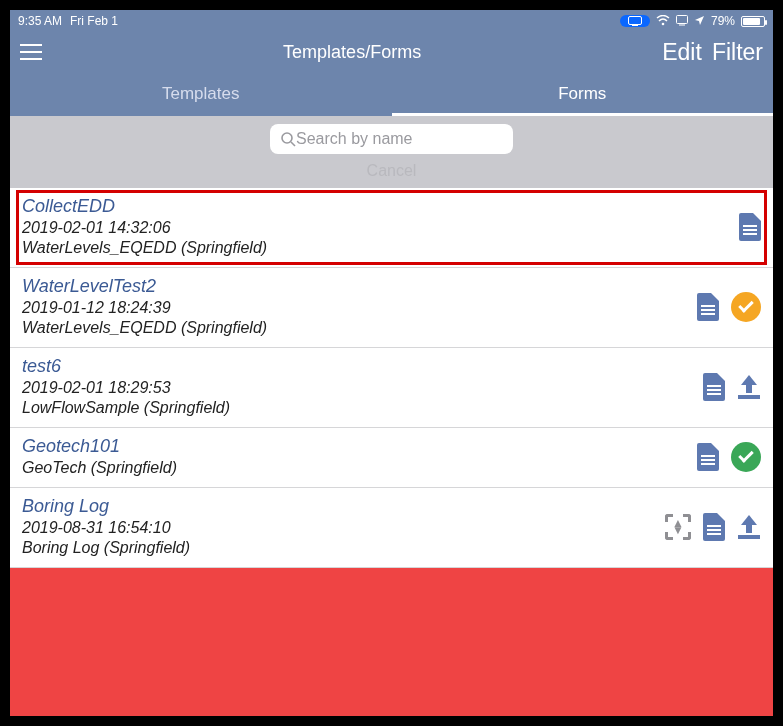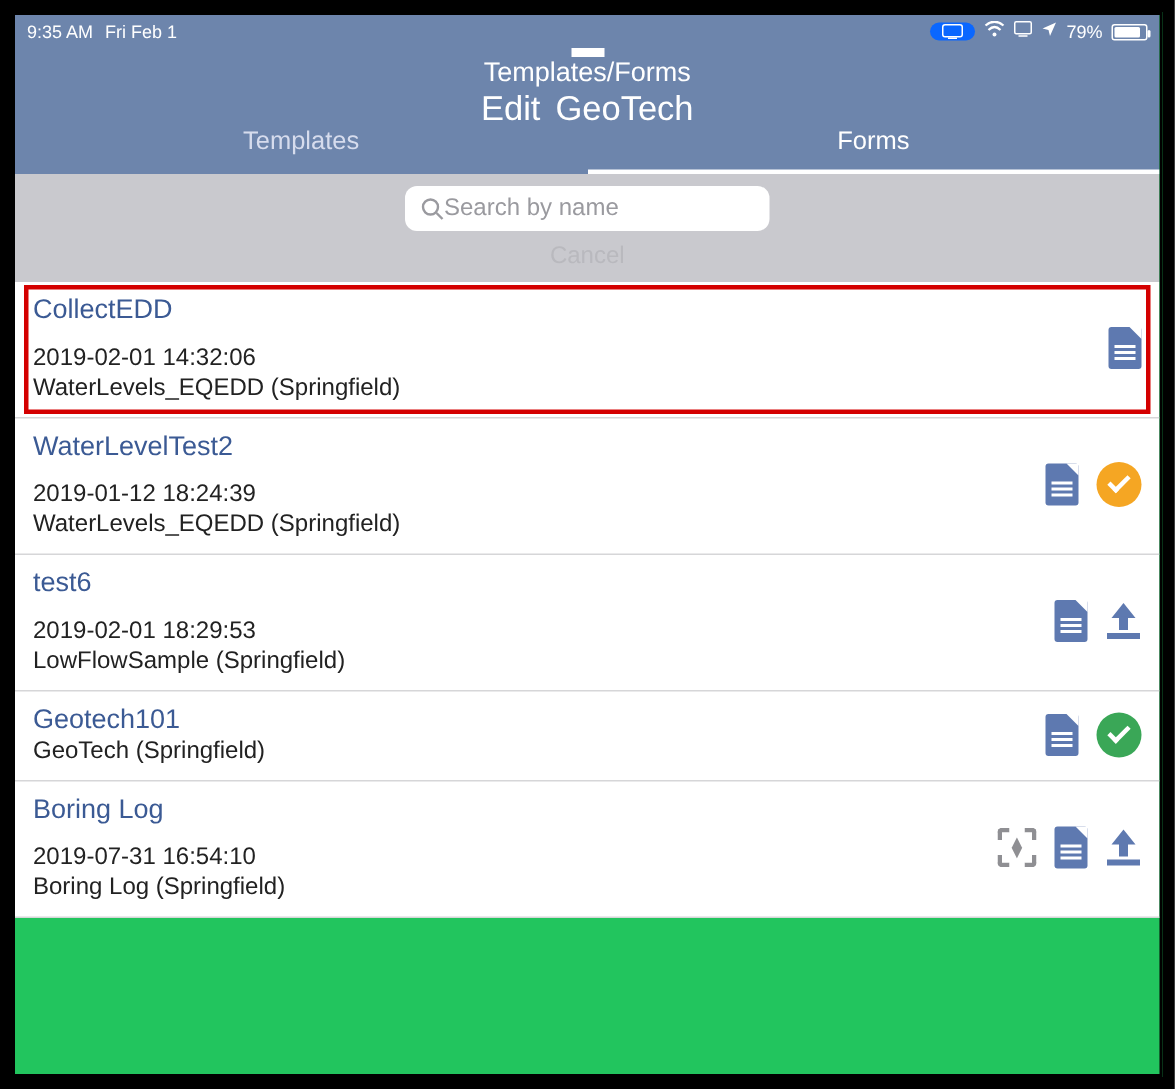--- a/index.html
+++ b/index.html
@@ -1,43 +1,43 @@
 <!DOCTYPE html>
 <html><head>
 <meta charset="utf-8">
 <style>
   * { box-sizing: border-box; margin: 0; padding: 0; }
   html, body { width: 783px; height: 726px; font-family: -apple-system, Helvetica, Arial, sans-serif; background:#000; }
-  .frame { position:absolute; left:8px; top:8px; width:767px; height:710px; background:#22c55e; border:2px solid #000; overflow:hidden; }
+  .frame { position:absolute; left:8px; top:8px; width:767px; height:710px; background:#ef4444; border:2px solid #000; overflow:hidden; }
   .statusbar { height:22px; background:#6d85ac; color:#fff; display:flex; align-items:center; font-size:12px; padding:0 8px; }
   .statusbar .sb-left { flex:0 0 auto; display:flex; gap:8px; }
   .statusbar .sb-right { flex:1; display:flex; justify-content:flex-end; align-items:center; gap:6px; }
   .pill { background:#0a67ff; border-radius:10px; padding:1px 8px; color:#fff; display:inline-flex; align-items:center; }
   .battery { width:24px; height:11px; border:1px solid #fff; border-radius:2px; position:relative; }
   .battery::after { content:""; position:absolute; right:-3px; top:3px; width:2px; height:5px; background:#fff; border-radius:1px;}
   .battery .fill { position:absolute; left:1px; top:1px; bottom:1px; width:78%; background:#fff; border-radius:1px;}
-  .navbar { height:40px; background:#6d85ac; color:#fff; display:flex; align-items:center; padding:0 10px;flex-direction:column; }
+  .navbar { height:40px; background:#6d85ac; color:#fff; display:flex; align-items:center; padding:0 10px; }
   .navbar .title { flex:1; text-align:center; font-size:18px; font-weight:500; }
   .navbar .right { display:flex; gap:10px; font-size:23px; }
   .hamburger { width:22px; height:16px; display:flex; flex-direction:column; justify-content:space-between; }
   .hamburger span { display:block; height:2px; background:#fff; }
   .tabs { height:44px; background:#6d85ac; display:flex; }
   .tab { flex:1; display:flex; align-items:center; justify-content:center; color:#d6dced; font-size:17px; cursor:pointer; position:relative;}
   .tab.active { color:#fff; }
   .tab.active::after { content:""; position:absolute; left:0; right:0; bottom:0; height:3px; background:#fff; }
   .searchbar { background:#c9c9ce; padding:8px 10px; display:flex; align-items:center; gap:8px;flex-direction:column; }
   .searchfield { flex:1; background:#fff; border-radius:8px; display:flex; align-items:center; padding:6px 10px; height:34px; }
   .searchfield input { border:none; outline:none; flex:1; font-size:16px; color:#333; background:transparent; }
   .searchfield input::placeholder { color:#9a9a9f; }
   .searchcancel { color:#b9b9be; font-size:16px; }
-  .list { background:#fff; }
+  .list { background:#fff;font-style:italic; }
   .row { border-bottom:1px solid #d6d6d8; padding:8px 12px 10px 12px; display:flex; align-items:center; gap:10px; position:relative;}
   .row .info { flex:1; }
   .row .title { color:#3b5a94; font-size:18px; }
-  .row .ts { color:#222; font-size:16px; margin-top:13px; }
+  .row .ts { color:#222; font-size:16px; margin-top:2px; }
   .row .sub { color:#222; font-size:16px; margin-top:2px; }
   .row .icons { display:flex; align-items:center; gap:12px; }
   .highlight { position:absolute; left:6px; right:6px; top:2px; bottom:2px; border:3px solid #d40000; pointer-events:none;}
   
   .doc-icon { width:22px; height:28px; background:#5e79b0; position:relative; border-radius:2px; }
   .doc-icon::before { content:""; position:absolute; right:0; top:0; width:0; height:0; border-left:8px solid transparent; border-top:8px solid #fff; }
   .doc-icon::after { content:""; position:absolute; left:4px; right:4px; top:12px; height:2px; background:#fff; box-shadow:0 4px 0 #fff, 0 8px 0 #fff; }
   .circle { width:30px; height:30px; border-radius:50%; display:flex; align-items:center; justify-content:center; }
   .circle.orange { background:#f5a623; }
   .circle.green { background:#3aa757; }
@@ -99,21 +99,21 @@
 
   <div class="navbar">
     <div class="hamburger">
         <span></span>
         <span></span>
         <span></span>
       </div>
     <div class="title">Templates/Forms</div>
     <div class="right">
       <span>Edit</span>
-      <span>GeoTech</span>
+      <span>Filter</span>
     </div>
   </div>
 
   <div class="tabs">
     <div class="tab">
       <span>Templates</span>
     </div>
     <div class="tab active">
       <span>Forms</span>
     </div>
@@ -183,21 +183,21 @@
         <span class="doc-icon"></span>
         <span class="circle green">
             <span class="check"></span>
           </span>
       </div>
     </div>
 
     <div class="row">
       <div class="info">
         <div class="title">Boring Log</div>
-        <div class="ts">2019-07-31 16:54:10</div>
+        <div class="ts">2019-08-31 16:54:10</div>
         <div class="sub">Boring Log (Springfield)</div>
       </div>
       <div class="icons">
         <span class="scan-icon">
           <span class="c tl"></span>
             <span class="c tr"></span>
             <span class="c bl"></span>
             <span class="c br"></span>
           <span class="ud">▲<br>▼</span>
         </span>

